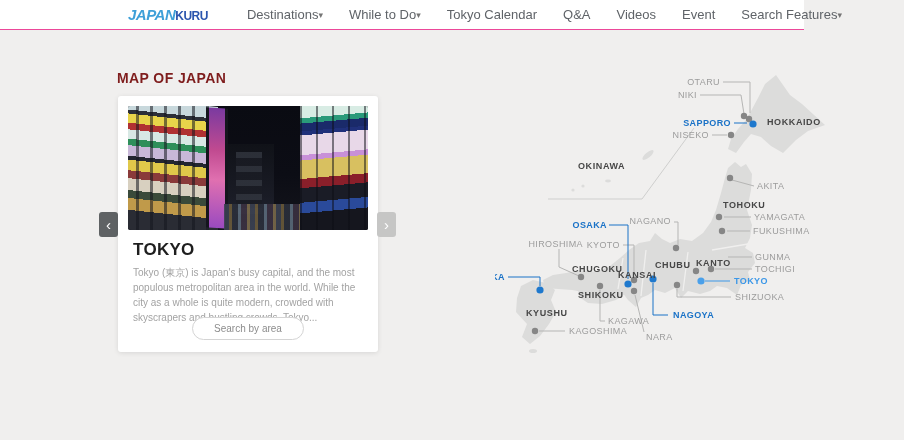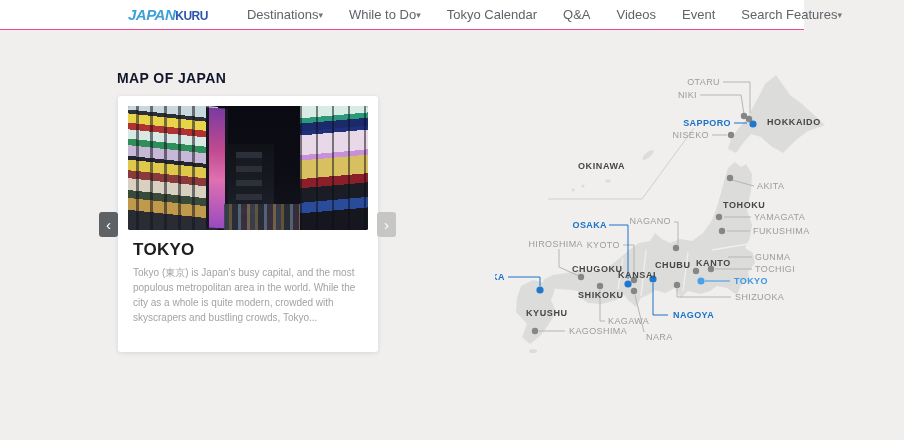--- a/index.html
+++ b/index.html
@@ -25,21 +25,21 @@
   }
   .nav-item {
     font-size:13px; color:#5f6368; margin:0 13px; white-space:nowrap; cursor:pointer;
     display:flex; align-items:center; 
   }
   .nav-item .caret { font-size:9px; color:#757575; }
 
   
   .section-title {
     position:absolute; left:117px; top:70px;
-    font-size:14px; font-weight:700; color:#0f172a; letter-spacing:0.4px;
+    font-size:14px; font-weight:700; color:#7f1d1d; letter-spacing:0.4px;
   }
 
   
   .card {
     position:absolute; left:118px; top:96px; width:260px; height:256px;
     background:#ffffff; border-radius:3px;
     box-shadow:0 1px 5px rgba(0,0,0,0.10);
     padding:10px;
   }
   .photo {
@@ -175,20 +175,23 @@
 <div class="card">
   <div class="photo">
     <div class="ph-left"></div>
     <div class="ph-banner"></div>
     <div class="ph-mid"></div>
     <div class="ph-lights"></div>
     <div class="ph-right"></div>
   </div>
   <div class="card-title">TOKYO</div>
   <p class="card-desc">Tokyo (東京) is Japan's busy capital, and the most populous metropolitan area in the world. While the city as a whole is quite modern, crowded with skyscrapers and bustling crowds, Tokyo...</p>
+  <div class="card-btn-row">
+    <button class="card-btn">Search by area</button>
+  </div>
 </div>
 
 <div class="arrow arrow-prev">
   <span>‹</span>
 </div>
 <div class="arrow arrow-next">
   <span>›</span>
 </div>
 
 <div class="map-wrap">

